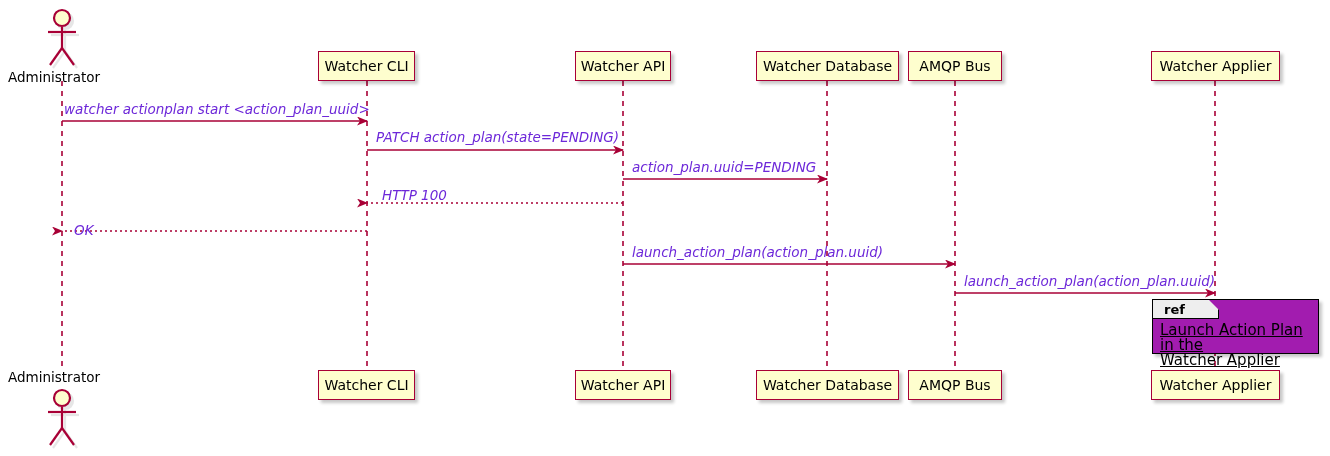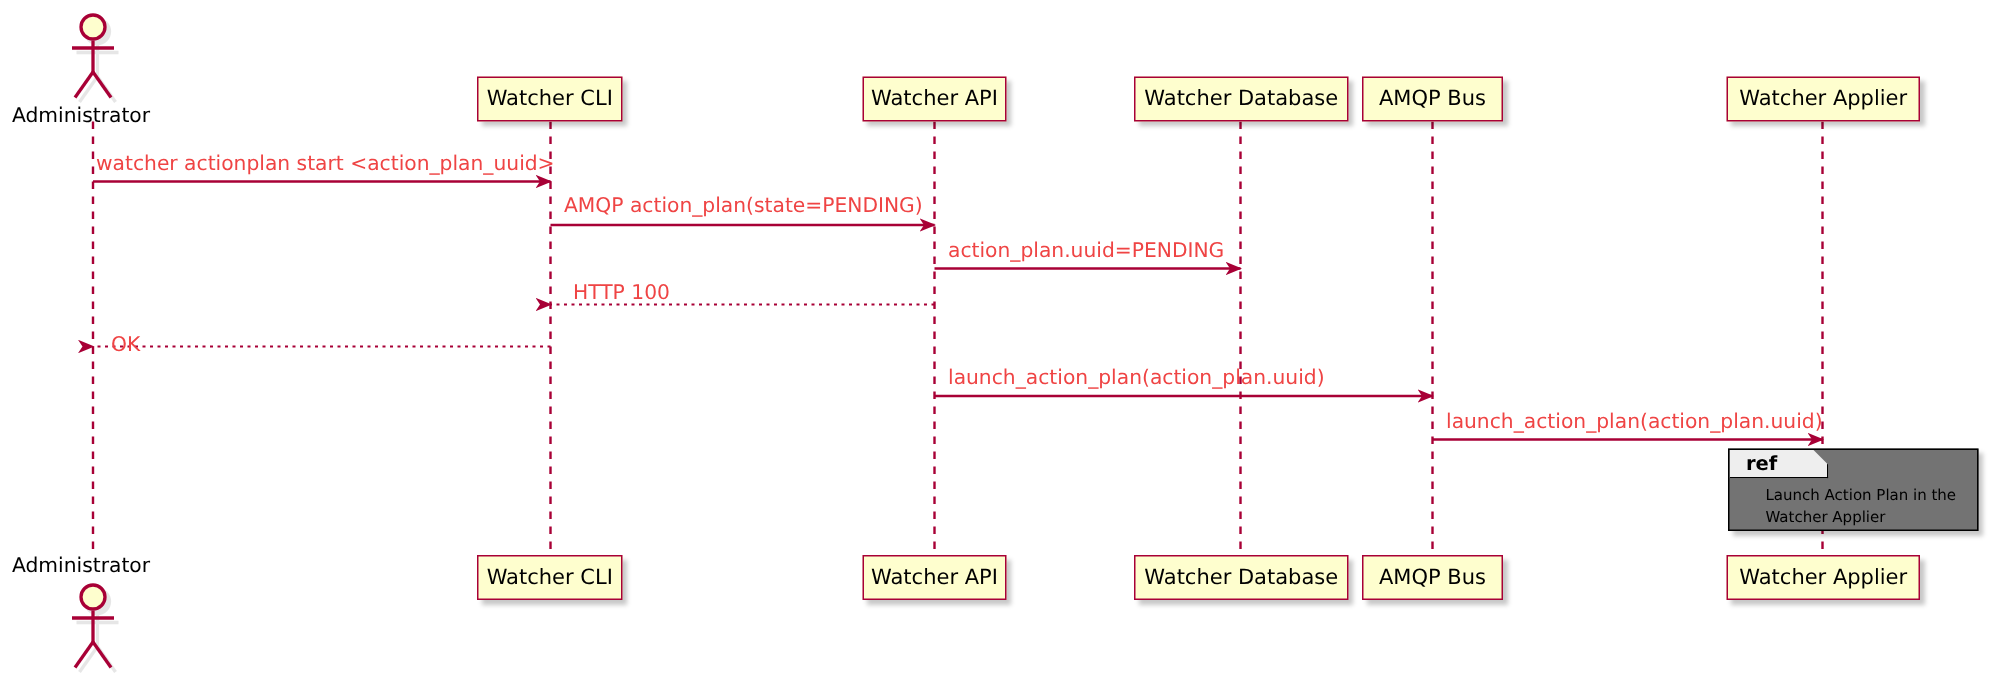--- a/index.html
+++ b/index.html
@@ -42,28 +42,29 @@
   .actor-label {
     position: absolute;
     font-size: 13.5px;
     color: #000000;
     white-space: nowrap;
     line-height: 1;
   }
   .msg-label {
     position: absolute;
     font-size: 13.5px;
-    color: #ef4444;
+    color: #6d28d9;
     white-space: nowrap;
     line-height: 1;
+    font-style: italic;
   }
   .ref-box {
     position: absolute;
     box-sizing: border-box;
-    background: #737373;
+    background: #a21caf;
     border: 1.6px solid #000000;
     box-shadow: 3px 3px 3px rgba(0,0,0,0.22);
   }
   .ref-tab {
     position: absolute;
     left: 0;
     top: 0;
     height: 19px;
     box-sizing: border-box;
     border-bottom: 1.6px solid #000000;
@@ -73,26 +74,27 @@
     position: absolute;
     left: 11px;
     top: 3px;
     font-size: 13px;
     font-weight: bold;
     color: #000000;
     line-height: 1;
   }
   .ref-body {
     position: absolute;
-    left: 24px;
+    left: 7px;
     top: 23px;
-    font-size: 10px;
+    font-size: 15px;
     color: #000000;
     line-height: 15px;
     white-space: pre-line;
+    text-decoration: underline;
   }
 </style>
 </head>
 <body>
 
 <div id="diagram">
 
   <svg id="svg-layer" viewBox="0 0 1330 456" xmlns="http://www.w3.org/2000/svg">
     <defs>
       <marker id="arrowhead" markerWidth="11" markerHeight="9" refX="10" refY="4.5" orient="auto" markerUnits="userSpaceOnUse">
@@ -184,21 +186,21 @@
         <span>AMQP Bus</span>
       </div>
       <div class="participant-box" style="left: 1151px; top: 370px; width: 129px; height: 30px;">
         <span>Watcher Applier</span>
       </div>
     </div>
   <div id="labels-layer">
       <div class="actor-label" style="left: 8px; top: 71px;">Administrator</div>
       <div class="actor-label" style="left: 8px; top: 371px;">Administrator</div>
       <div class="msg-label" style="left: 64px; top: 103px;">watcher actionplan start &lt;action_plan_uuid&gt;</div>
-      <div class="msg-label" style="left: 376px; top: 131px;">AMQP action_plan(state=PENDING)</div>
+      <div class="msg-label" style="left: 376px; top: 131px;">PATCH action_plan(state=PENDING)</div>
       <div class="msg-label" style="left: 632px; top: 161px;">action_plan.uuid=PENDING</div>
       <div class="msg-label" style="left: 382px; top: 189px;">HTTP 100</div>
       <div class="msg-label" style="left: 74px; top: 224px;">OK</div>
       <div class="msg-label" style="left: 632px; top: 246px;">launch_action_plan(action_plan.uuid)</div>
       <div class="msg-label" style="left: 964px; top: 275px;">launch_action_plan(action_plan.uuid)</div>
     </div>
 
   <div class="ref-box" id="ref-box" style="left: 1152px; top: 299px; width: 167px; height: 55px;">
     <div class="ref-tab" id="ref-tab" style="width: 66px; clip-path: polygon(0px 0px, 56px 0px, 66px 10px, 66px 100%, 0px 100%); border-right: 1.6px solid rgb(0, 0, 0);"></div>
     <div class="ref-tab-label">ref</div>

